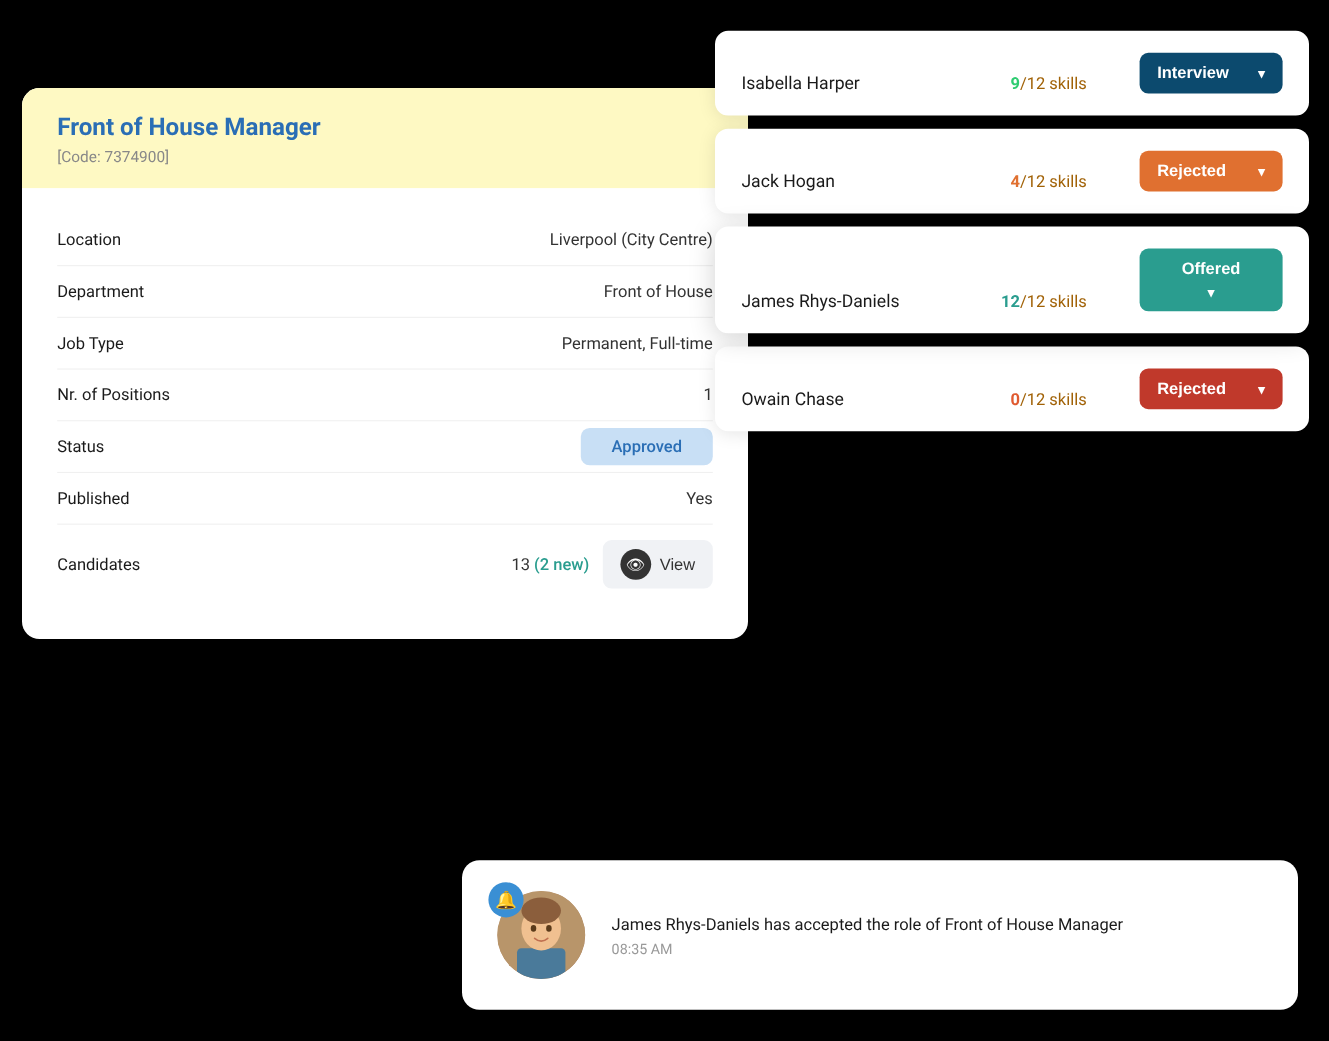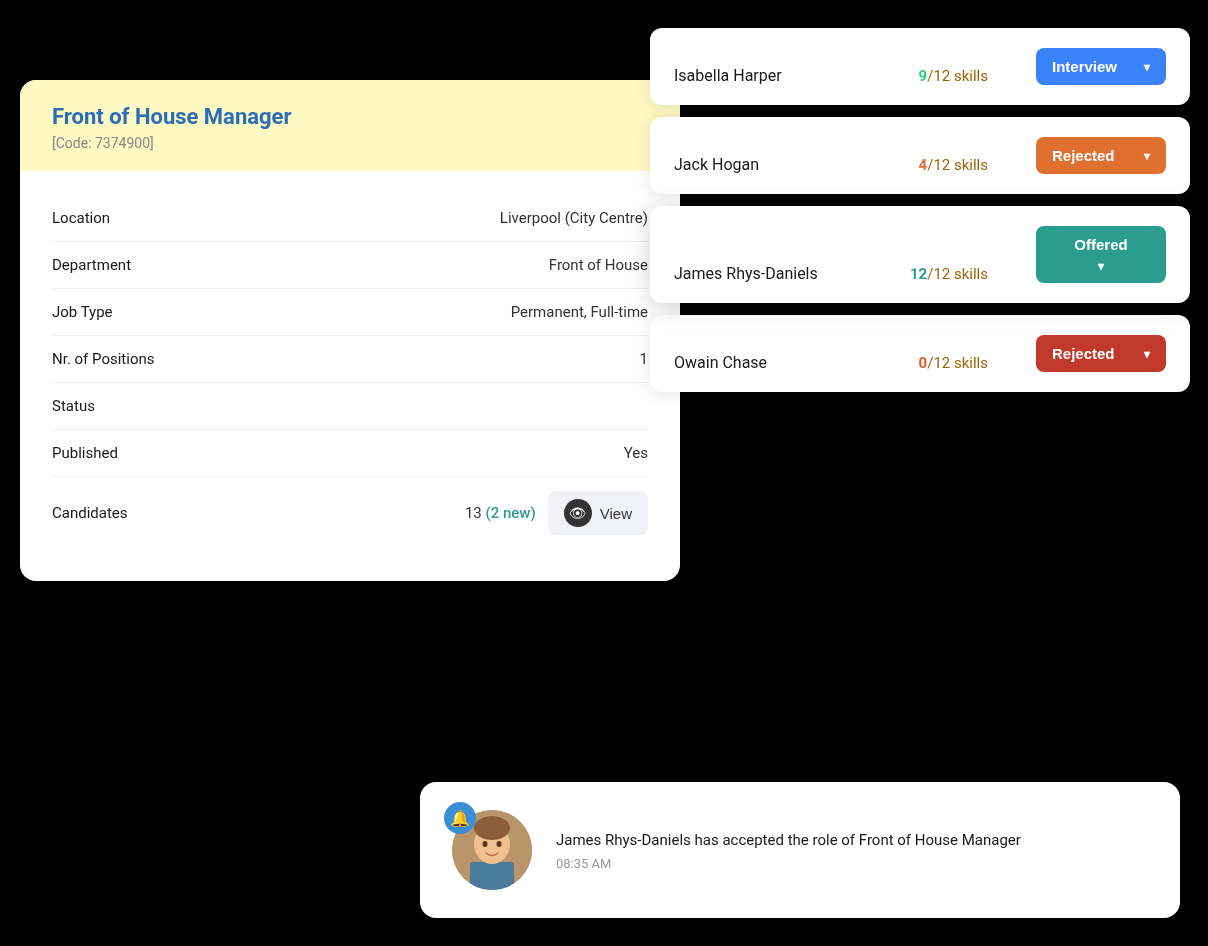--- a/index.html
+++ b/index.html
@@ -183,21 +183,21 @@
       padding: 10px 16px;
       font-size: 15px;
       font-weight: 600;
       cursor: pointer;
       white-space: nowrap;
       color: #fff;
       min-width: 130px;
       justify-content: space-between;
     }
 
-    .btn-interview { background: #3b82f6; }
+    .btn-interview { background: #0c4a6e; }
     .btn-rejected { background: #e07030; }
     .btn-offered { background: #2a9d8f; flex-direction: column; }
     .btn-rejected-dark { background: #c0392b; }
 
     .chevron-down {
       font-size: 12px;
     }
 
     
     .notification-card {
@@ -281,20 +281,23 @@
     <div class="field-row">
       <span class="field-label">Job Type</span>
       <span class="field-value">Permanent, Full-time</span>
     </div>
     <div class="field-row">
       <span class="field-label">Nr. of Positions</span>
       <span class="field-value">1</span>
     </div>
     <div class="field-row">
       <span class="field-label">Status</span>
+      <span class="field-value">
+        <span class="status-badge">Approved</span>
+      </span>
     </div>
     <div class="field-row">
       <span class="field-label">Published</span>
       <span class="field-value">Yes</span>
     </div>
     <div class="field-row">
       <span class="field-label">Candidates</span>
       <span class="field-value">
         <div class="candidates-value">
           <span class="candidates-count">

